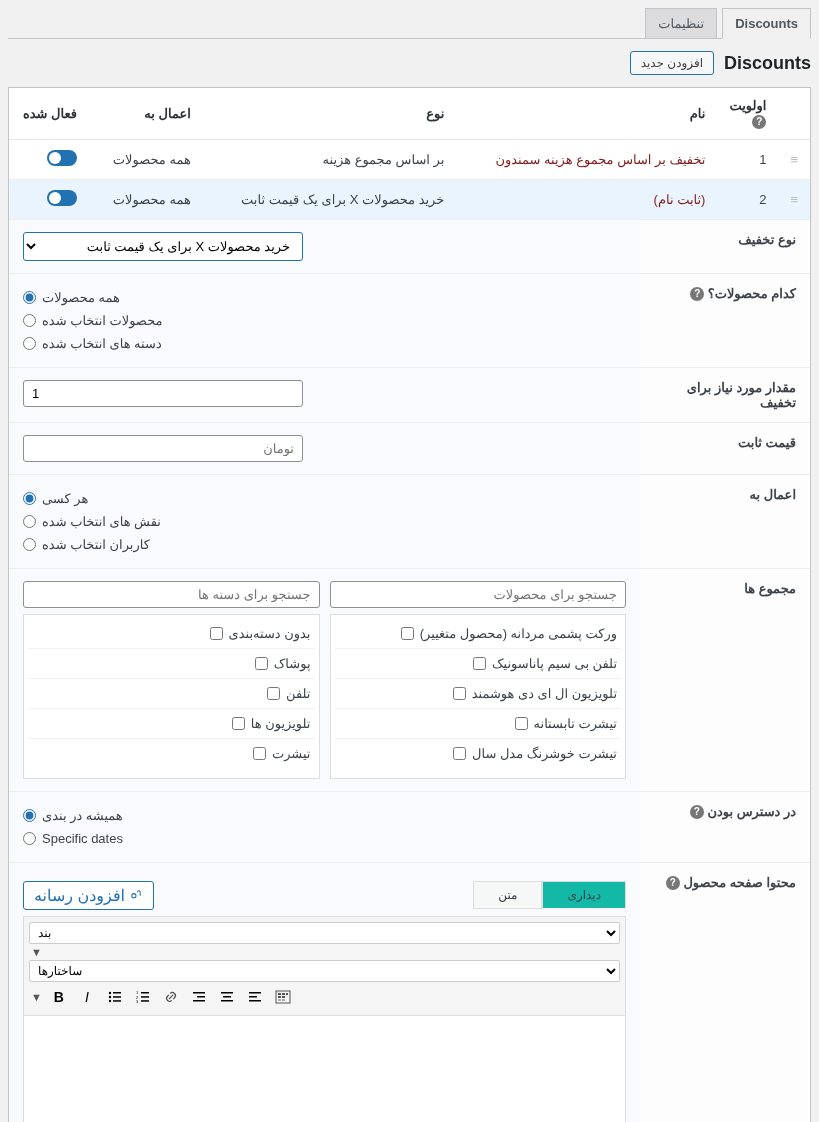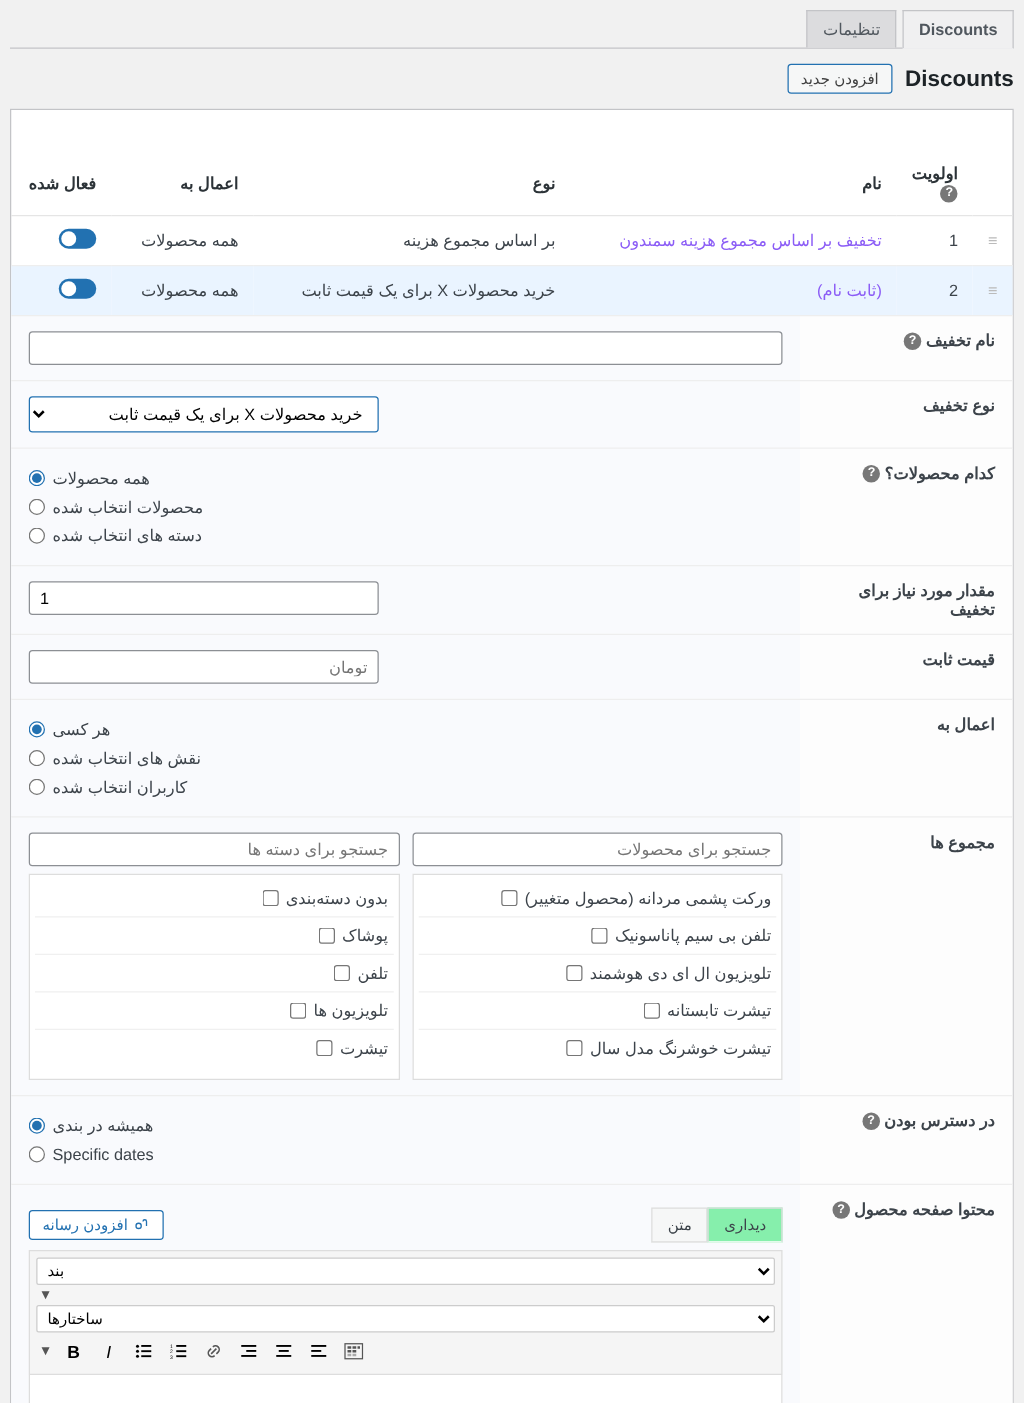--- a/index.html
+++ b/index.html
@@ -5,50 +5,50 @@
 * { box-sizing: border-box; margin: 0; padding: 0; }
 body { font-family: Tahoma, Arial, sans-serif; font-size: 13px; background: #f1f1f1; color: #3c434a; padding: 8px; }
 .wrap { max-width: 820px; margin: 0 auto; }
 .nav-tabs { display: flex; border-bottom: 1px solid #c3c4c7; margin-bottom: 12px; }
 .nav-tab { padding: 7px 12px; background: #dcdcde; color: #50575e; border: 1px solid #c3c4c7; border-bottom: none; margin-left: 5px; cursor: pointer; font-size: 13px; }
 .nav-tab.active { background: #f0f0f1; border-bottom: 1px solid #f0f0f1; margin-bottom: -1px; font-weight: bold; }
 .header-row { display: flex; align-items: center; gap: 10px; margin-bottom: 12px; }
 .page-title { font-size: 18px; font-weight: 600; color: #1d2327; }
 .btn-add { background: #f6f7f7; border: 1px solid #2271b1; color: #404040; padding: 4px 10px; border-radius: 3px; cursor: pointer; font-size: 12px; }
 .panel { background: #fff; border: 1px solid #c3c4c7; }
-table.list { width: 100%; border-collapse: collapse; margin-top: 33px; }
+table.list { width: 100%; border-collapse: collapse; }
 table.list th, table.list td { padding: 10px 12px; text-align: right; font-size: 13px; }
 table.list th { font-weight: 600; color: #2c3338; border-bottom: 1px solid #e5e5e5; }
 table.list tr.row1 { border-bottom: 1px solid #eee; }
 table.list tr.row2 { background: #eaf4ff; }
 .help-ic { display: inline-block; width: 14px; height: 14px; background: #777; color: #fff; border-radius: 50%; text-align: center; line-height: 14px; font-size: 10px; margin-left: 4px; vertical-align: middle; }
 .drag { color: #bbb; cursor: move; font-size: 14px; }
-.link { color: #8b5cf6; font-weight: 500; }
+.link { color: #7f1d1d; font-weight: 500; }
 .toggle { width: 30px; height: 16px; background: #2271b1; border-radius: 10px; position: relative; display: inline-block; cursor: pointer; }
 .toggle::after { content: ""; position: absolute; width: 12px; height: 12px; background: #fff; border-radius: 50%; top: 2px; left: 2px; }
 .form-table { width: 100%; border-collapse: collapse; }
 .form-table > tbody > tr { border-top: 1px solid #eee; }
 .form-table th { width: 170px; text-align: right; padding: 12px 14px; vertical-align: top; font-weight: 600; background: #fdfdfd; font-size: 13px; }
 .form-table td { padding: 12px 14px; vertical-align: top; background: #f9fafd; }
 .input, select { width: 100%; padding: 5px 8px; border: 1px solid #8c8f94; border-radius: 3px; font-size: 13px; background: #fff; font-family: inherit; }
 .input-sm { width: 280px; }
 .select-blue { border-color: #2271b1; }
 .radio-opt { display: flex; align-items: center; justify-content: flex-end; gap: 6px; padding: 4px 0; font-size: 13px; }
 .radio-opt input { accent-color: #2271b1; }
 .two-col { display: flex; gap: 10px; }
 .col { flex: 1; }
 .search-box { width: 100%; padding: 5px 8px; border: 1px solid #8c8f94; border-radius: 3px; font-size: 13px; text-align: right; margin-bottom: 6px; }
 .scroll-list { border: 1px solid #ddd; height: 165px; overflow-y: auto; padding: 4px; background: #fff; }
 .scroll-list label { display: flex; align-items: center; gap: 6px; padding: 7px 4px; font-size: 13px; border-bottom: 1px solid #f0f0f0; }
 .scroll-list label:last-child { border-bottom: none; }
 .ed-tabs { display: flex; justify-content: flex-start; direction: ltr; border-bottom: 1px solid #ddd; }
-.ed-tab { padding: 6px 12px; border: 1px solid #ddd; background: #f6f7f7; cursor: pointer; font-size: 12px; margin-bottom: -1px; }
-.ed-tab.active { background: #86efac; border-bottom-color: #fff; }
+.ed-tab { padding: 6px 24px; border: 1px solid #ddd; background: #f6f7f7; cursor: pointer; font-size: 12px; margin-bottom: -1px; }
+.ed-tab.active { background: #14b8a6; border-bottom-color: #fff; }
 .ed-media-row { display: flex; justify-content: space-between; align-items: center; padding: 6px 0; }
-.btn-media { border: 1px solid #2271b1; color: #2271b1; background: #fff; padding: 4px 10px; border-radius: 3px; cursor: pointer; font-size: 12px; display: inline-flex; align-items: center; gap: 4px; text-align: center; }
+.btn-media { border: 1px solid #2271b1; color: #2271b1; background: #fff; padding: 4px 10px; border-radius: 3px; cursor: pointer; font-size: 16px; display: inline-flex; align-items: center; gap: 4px; text-align: center; }
 .ed-toolbar { background: #f5f5f5; border: 1px solid #ddd; padding: 5px; display: flex; gap: 2px; align-items: center; direction: ltr; flex-wrap: wrap; }
 .ed-sel { padding: 2px 4px; font-size: 12px; border: 1px solid #ccc; border-radius: 2px; background: #fff; min-width: 40px; }
 .ed-btn { width: 26px; height: 26px; border: 1px solid transparent; background: none; cursor: pointer; display: flex; align-items: center; justify-content: center; font-size: 14px; border-radius: 2px; }
 .ed-area { width: 100%; min-height: 120px; border: 1px solid #ddd; border-top: none; background: #fff; }
 .input-left-wrap { display: flex; justify-content: flex-end; }
 svg { display: block; }
 </style>
 </head>
 <body>
 
@@ -91,24 +91,20 @@
           <td>خرید محصولات X برای یک قیمت ثابت</td>
           <td>همه محصولات</td>
           <td><span class="toggle"></span></td>
         </tr>
       </tbody>
     </table>
 
     <table class="form-table">
       <tbody>
         <tr>
-          <th><span>نام تخفیف</span> <span class="help-ic">?</span></th>
-          <td><input type="text" class="input" style=""></td>
-        </tr>
-        <tr>
           <th>نوع تخفیف</th>
           <td>
               <div class="input-left-wrap">
                 <select class="input input-sm select-blue"><option>خرید محصولات X برای یک قیمت ثابت</option></select>
               </div>
             </td>
         </tr>
         <tr>
           <th><span>کدام محصولات؟</span> <span class="help-ic">?</span></th>
           <td>

